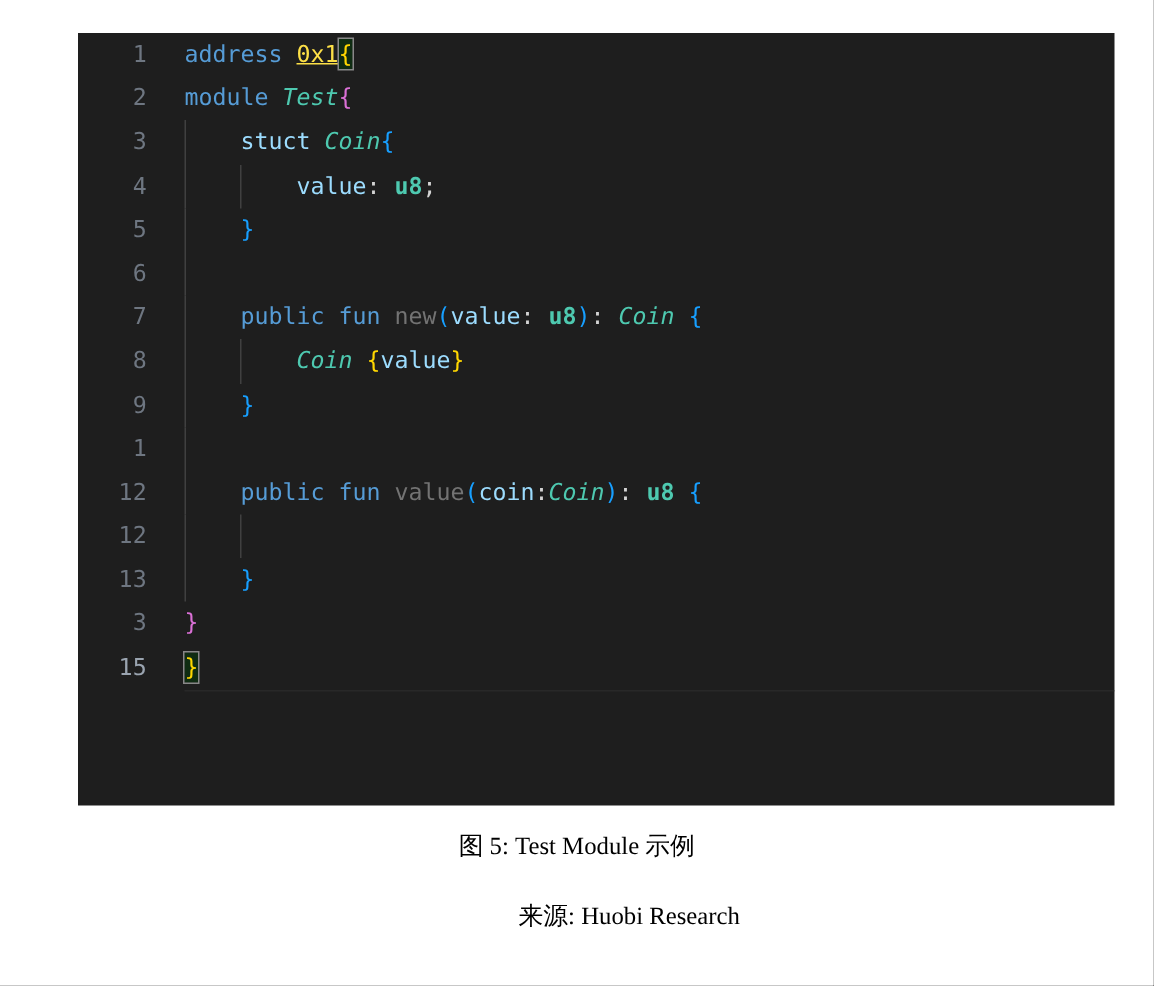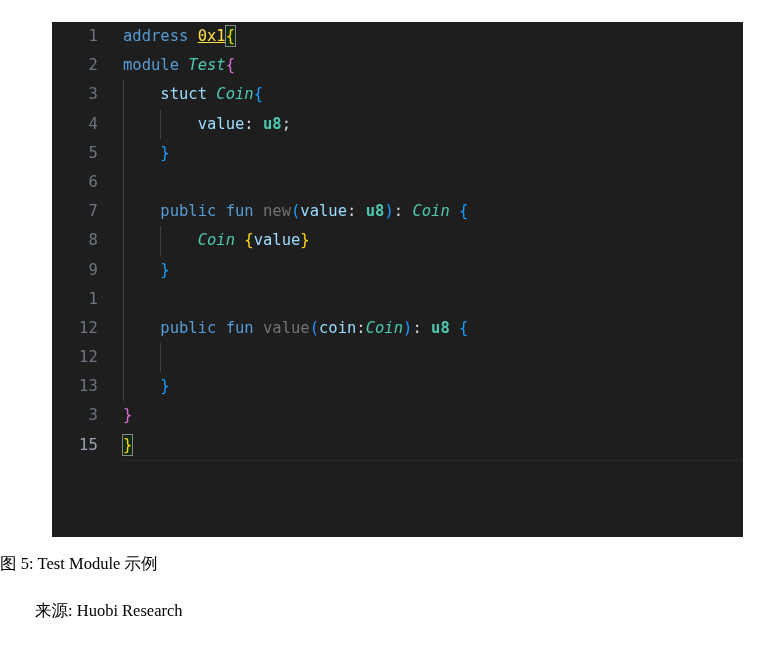--- a/index.html
+++ b/index.html
@@ -103,21 +103,21 @@
     outline: 1px solid #888888;
     background: #0f2c12;
     padding: 1px 0;
   }
 
   
   .caption {
     position: absolute;
     left: 0;
     width: 769px;
-    text-align: left;
+    text-align: center;
     color: #000000;
     font-family: "Liberation Serif", serif;
   }
   #figure-caption {
     top: 553px;
     font-size: 16.5px;
   }
   #source-caption {
     top: 600px;
     font-size: 16.5px;

